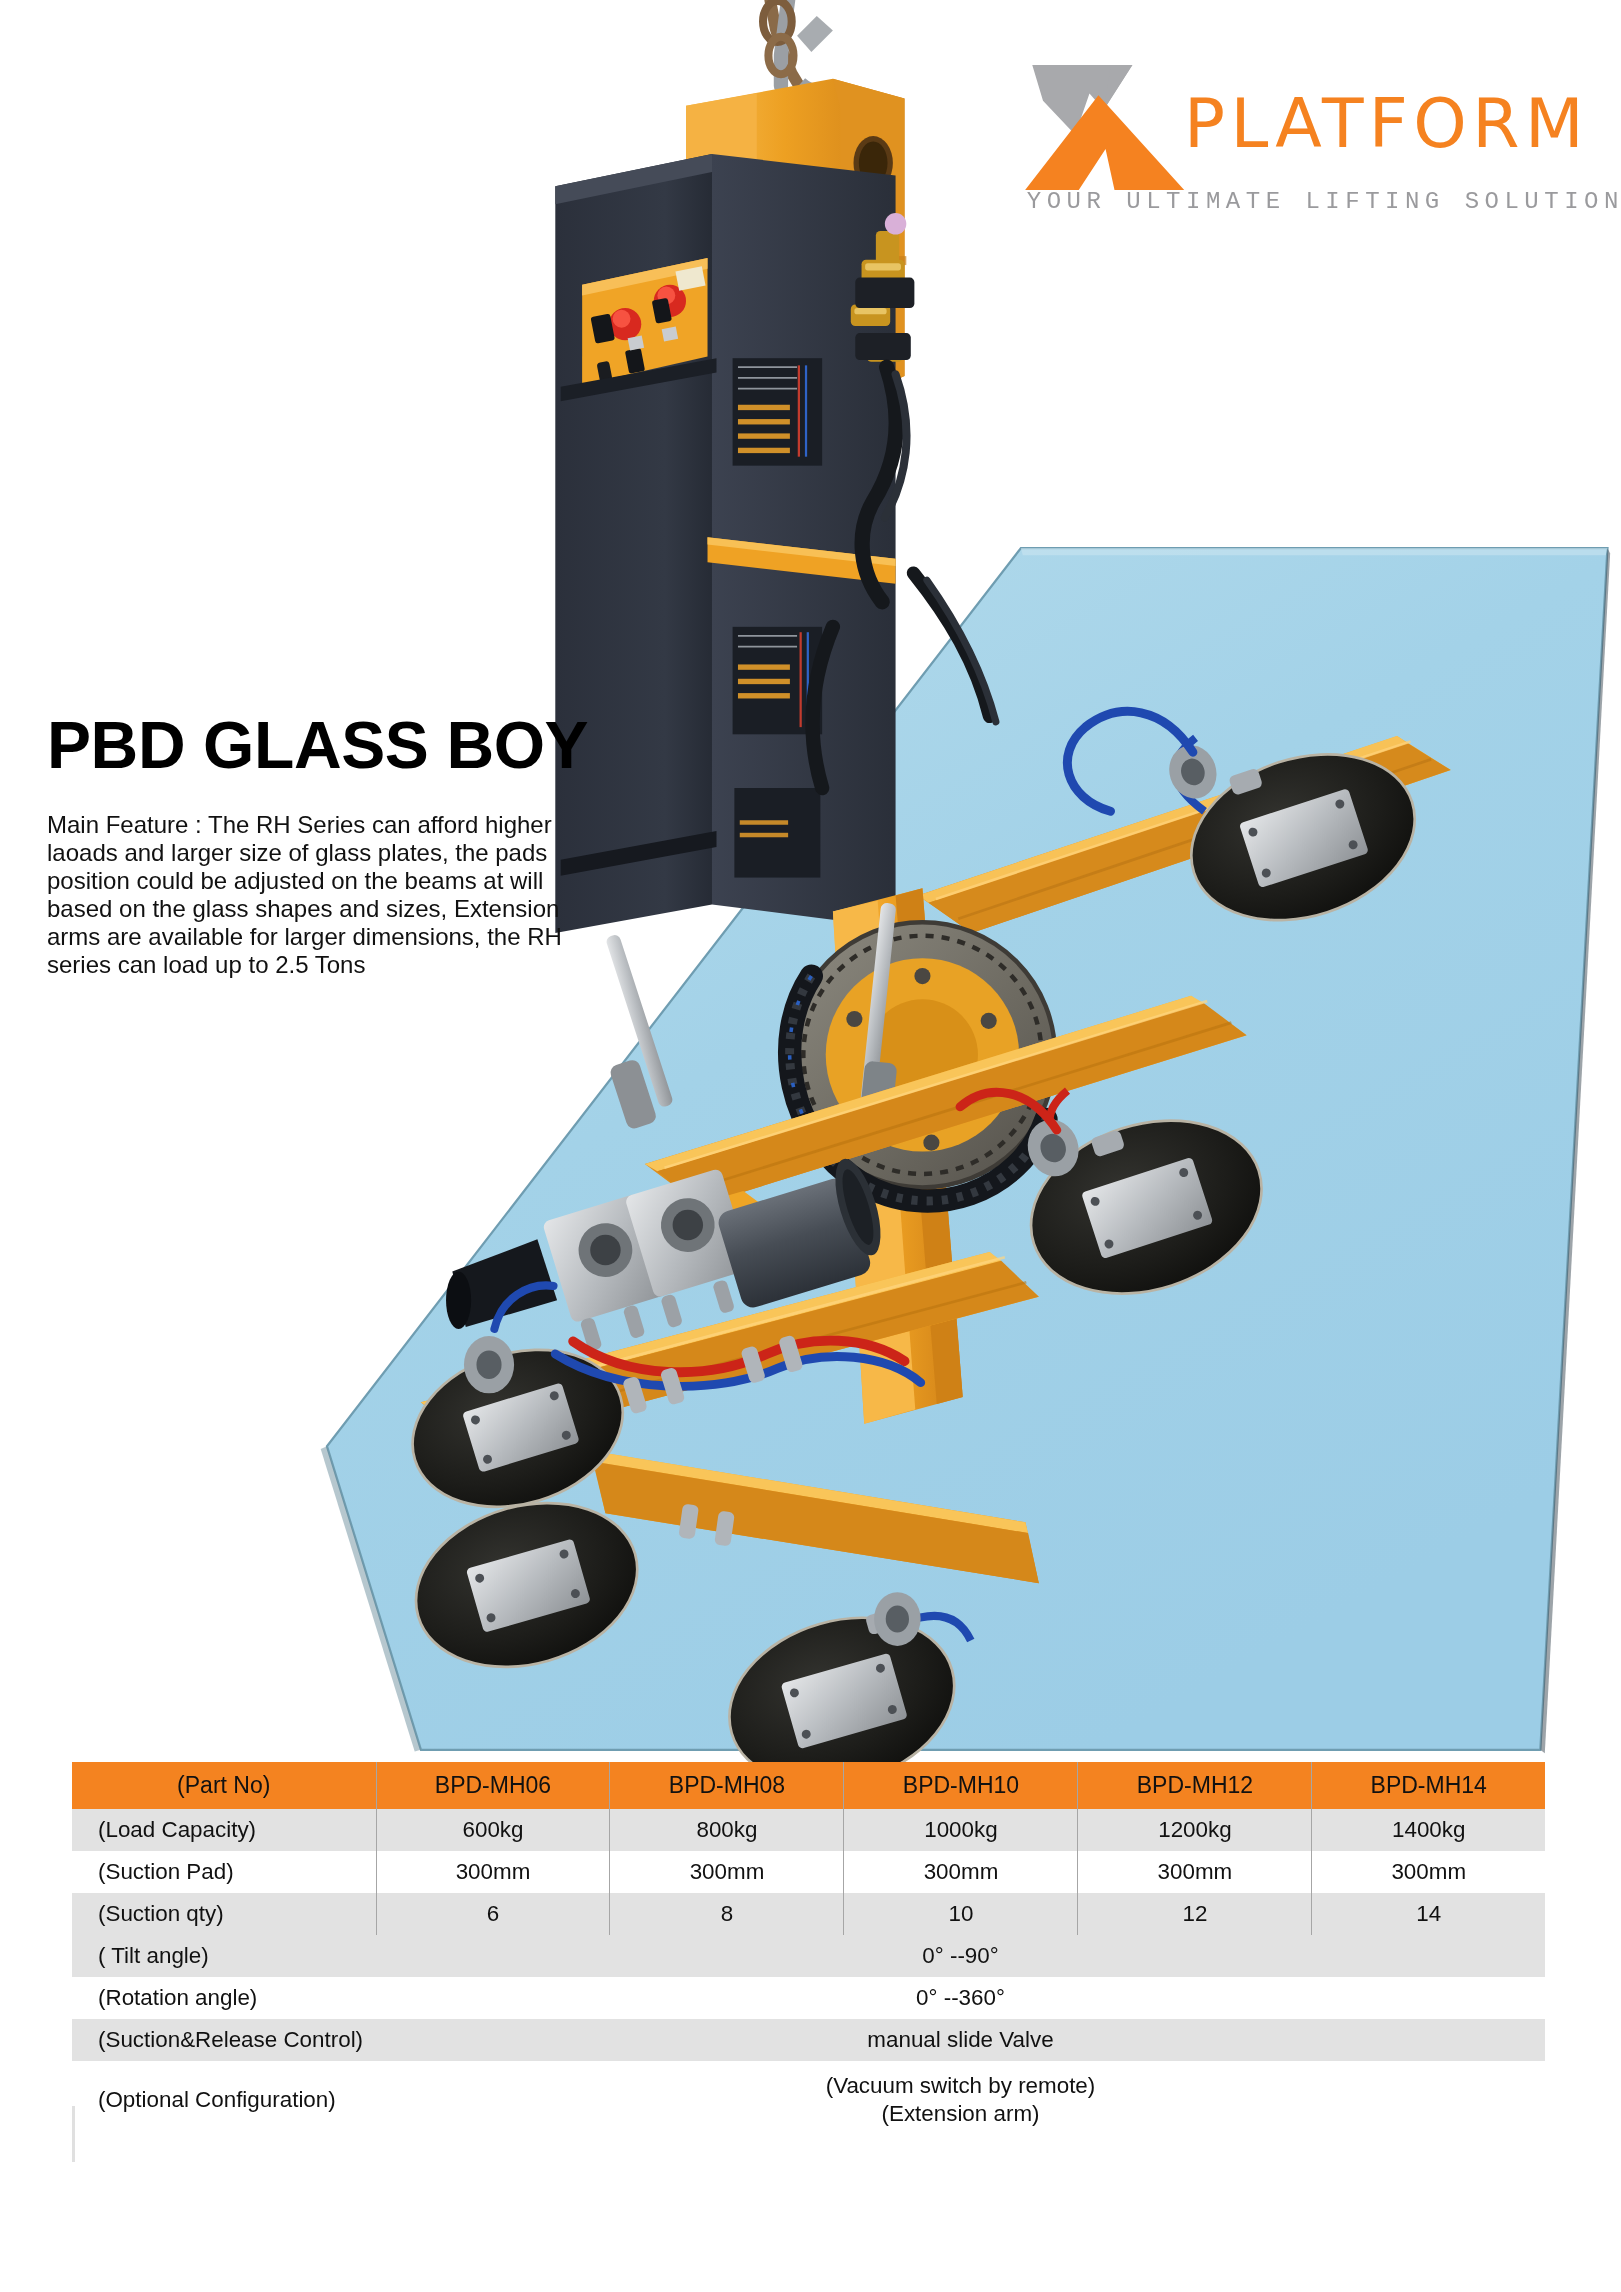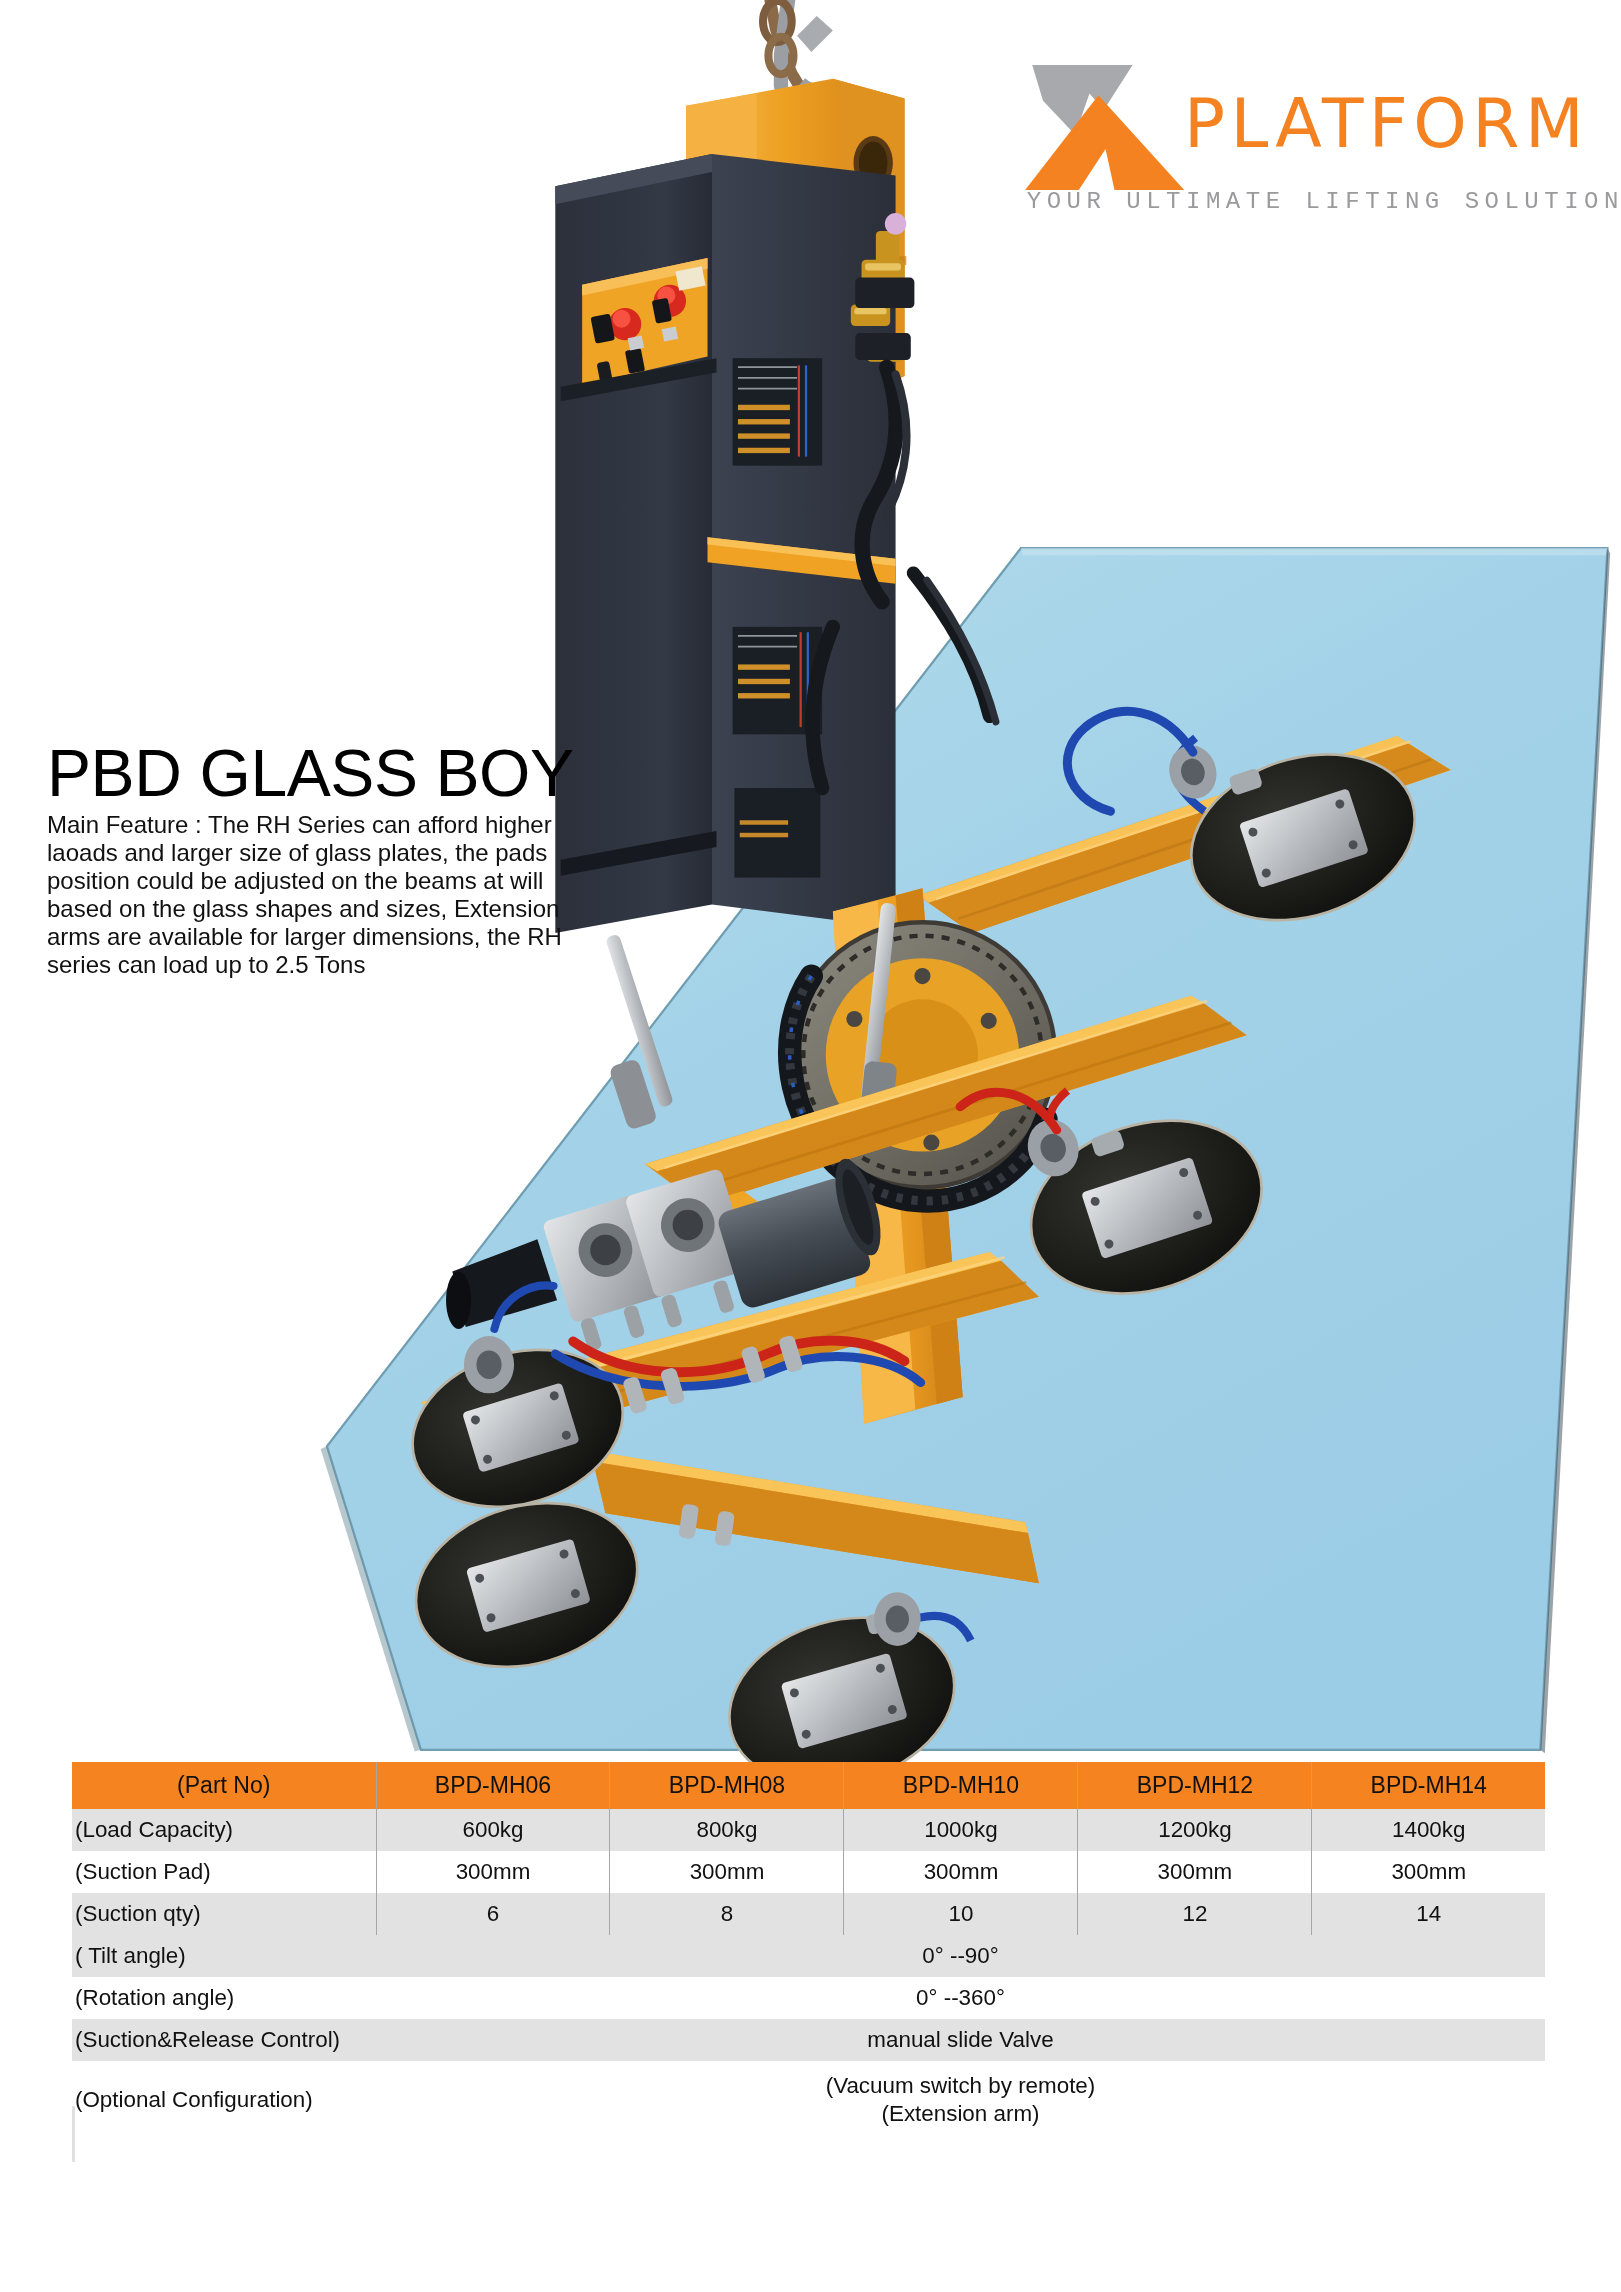--- a/index.html
+++ b/index.html
@@ -34,24 +34,23 @@
     position: absolute; left: 1.8px; top: 132px;
     font-size: 24px; letter-spacing: 5.5px;
     color: #9a9a9d;
     font-family: Liberation Mono, monospace;
     white-space: nowrap;
   }
 
   
   #page-title {
     position: absolute; left: 47px; top: 712px;
-    font-size: 66px; font-weight: 400; color: #000;
+    font-size: 66px; font-weight: 700; color: #000;
     letter-spacing: -0.4px; line-height: 1;
     font-family: "Liberation Sans", sans-serif;
-    margin-top: 28px;
   }
   #main-feature {
     position: absolute; left: 47px; top: 811px;
     width: 519px;
     font-size: 24px; line-height: 28px; color: #111;
     font-family: "Liberation Sans", sans-serif;
   }
 
   
   #photo { position: absolute; left: 0; top: 0; width: 1621px; height: 1782px; }
@@ -67,21 +66,21 @@
   #spec-table td {
     font-size: 22.4px; color: #111; text-align: center;
     padding: 0; height: 42px; vertical-align: middle;
   }
   #spec-table tr.hdr td {
     background: #F48320; height: 47px; font-size: 23px; color: #111;
   }
   #spec-table tr.alt td { background: #e2e2e2; }
   #spec-table tr td.lbl { text-align: center; width: 304px; }
   #spec-table tr.hdr td.lbl { text-align: center; margin-left: 16px; }
-  #spec-table tr td.lbl.left { text-align: left; padding-left: 3px; }
+  #spec-table tr td.lbl.left { text-align: left; padding-left: 26px; }
   #spec-table td.sep { border-left: 1.3px solid #a6a6a6; margin-top: 31px; }
   #spec-table tr.tall td { height: 77px; }
   #spec-table td.two-line { line-height: 28px; }
   #accent-line {
     position: absolute; left: 72px; top: 2106px;
     width: 2.7px; height: 56px; background: #e0e0e0;
   }
 </style>
 </head>
 <body>

